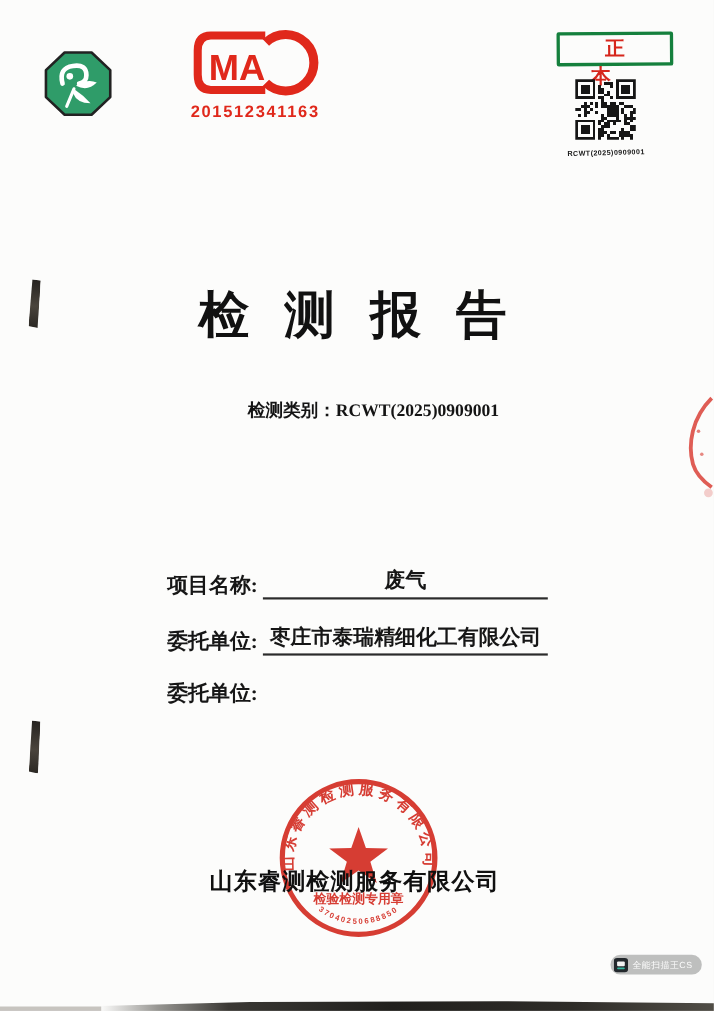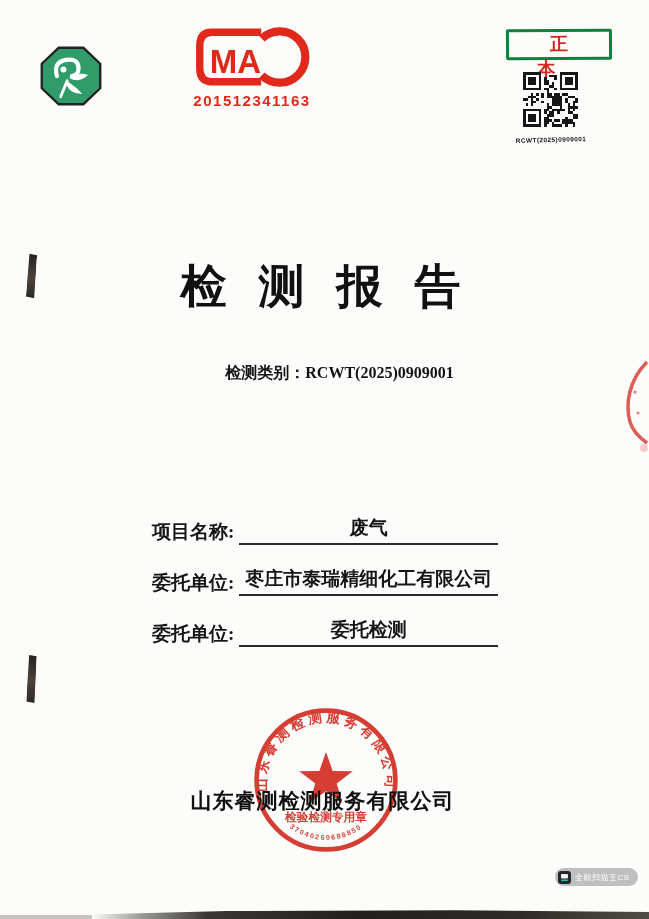--- a/index.html
+++ b/index.html
@@ -9,21 +9,21 @@
   .bind-mark{position:absolute;left:27px;width:9px;background:linear-gradient(180deg,#2e2a26,#55ican 0%);
              background:linear-gradient(180deg,#262320,#4a443c 55%,#2b2823);
              clip-path:polygon(15% 0,100% 2%,92% 100%,0 97%);}
   .mark1{top:254px;height:44px;transform:rotate(3deg);}
   .mark2{top:655px;height:48px;transform:rotate(2deg);}
   
   .logo-group{position:absolute;left:38px;top:44px;display:flex;align-items:flex-start;}
   .logo-text{margin-left:8px;margin-top:36px;}
   .logo-cn{font-family:"Liberation Serif",serif;font-size:20px;letter-spacing:6px;color:#3c3c3c;font-weight:bold;}
   .logo-en{font-size:10px;color:#4a4a4a;letter-spacing:1px;margin-top:3px;margin-left:14px;font-weight:bold;}
-  .cma{position:absolute;left:170px;top:24px;width:124px;text-align:center;margin-left:20px;}
+  .cma{position:absolute;left:170px;top:24px;width:124px;text-align:center;}
   .cma-number{font-size:15px;font-weight:bold;color:#e0281b;letter-spacing:1.5px;margin-top:-2px;}
   .orig-stamp{position:absolute;left:506px;top:29px;width:100px;height:25px;border:3px solid #15803d;
               border-radius:2px;color:#d6261c;font-weight:bold;font-size:18px;line-height:25px;
               text-align:center;letter-spacing:26px;text-indent:26px;font-family:"Liberation Serif",serif;
               transform:rotate(-.4deg);}
   .qr{position:absolute;left:523px;top:72px;}
   .qr-caption{position:absolute;left:496px;top:136px;width:110px;text-align:center;font-size:6.5px;
               font-weight:bold;color:#161616;letter-spacing:.4px;transform:rotate(-1.5deg);}
   
   .title{position:absolute;top:256px;left:0;width:100%;text-align:center;
@@ -227,21 +227,20 @@
   <div class="frow r1">
     <span class="flabel">项目名称:</span>
     <span class="fline">废气</span>
   </div>
   <div class="frow r2">
     <span class="flabel">委托单位:</span>
     <span class="fline">枣庄市泰瑞精细化工有限公司</span>
   </div>
   <div class="frow r3">
     <span class="flabel">委托单位:</span>
-    <span class="fline">委托检测</span>
   </div>
 
   <svg class="seal" width="150" height="150" viewBox="0 0 160 160">
     <defs>
       <path id="sealTop" d="M 19.9,103.9 A 64,64 0 1 1 140.1,103.9" fill="none"></path>
       <path id="sealBot" d="M 38.9,129 A 64,64 0 0 0 121.1,129" fill="none"></path>
     </defs>
     <circle cx="80" cy="80" r="74" fill="none" stroke="#d5281e" stroke-width="5"></circle>
     <polygon fill="#d5281e" points="80,50 87.1,70.3 108.5,70.7 91.4,83.7 97.6,104.3 80,92 62.4,104.3 68.6,83.7 51.5,70.7 72.9,70.3"></polygon>
     <text font-size="14.5" font-weight="bold" fill="#d5281e" letter-spacing="4" font-family="Liberation Serif,serif">

